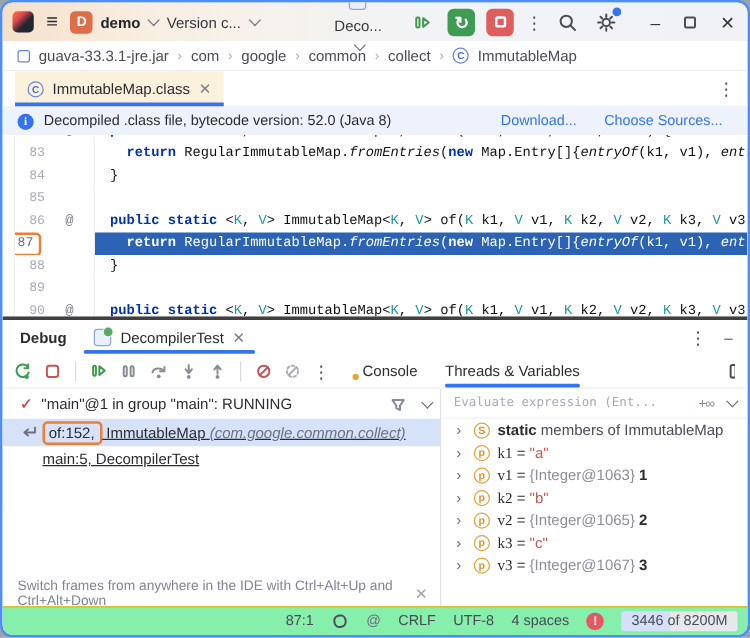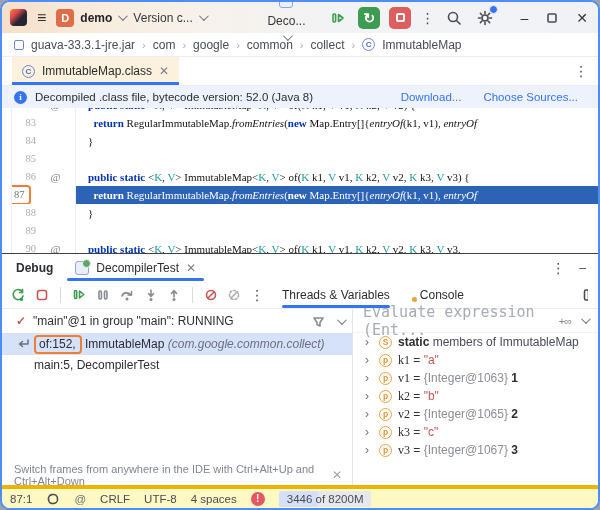--- a/index.html
+++ b/index.html
@@ -61,82 +61,82 @@
   .banner{height:22px;flex:0 0 22px;display:flex;align-items:center;gap:8px;background:#EDF2FC;
     padding:0 12px;font-size:11.5px;color:#2B2D30;}
   .info-icon{width:13px;height:13px;border-radius:50%;background:#3574F0;color:#fff;font-size:9px;
     font-weight:bold;display:flex;align-items:center;justify-content:center;font-family:"Liberation Serif",serif;flex:0 0 13px;}
   .banner-links{margin-left:auto;display:flex;gap:22px;padding-right:8px;}
   .blink{color:#3574F0;cursor:pointer;}
   
   .editor{flex:0 0 145px;height:145px;display:flex;background:#fff;overflow:hidden;position:relative;}
   .stripe{flex:0 0 10px;border-right:1px solid #EDEEF2;}
   .ed-scroll{flex:1;overflow:hidden;margin-top:-12px;}
-  .eline{display:flex;height:18px;line-height:18px;font-family:Liberation Serif, serif;font-size:11px;white-space:pre;}
+  .eline{display:flex;height:18px;line-height:18px;font-family:Liberation Mono, monospace;font-size:11px;white-space:pre;}
   .gut{flex:0 0 64px;display:flex;align-items:center;border-right:1px solid #EDEEF2;background:#fff;}
   .lnum{width:24px;text-align:right;color:#A9ACB6;font-size:10.5px;}
   .lnum.cur{color:#6E7178;}
   .gicon{flex:1;text-align:center;color:#7C7F8A;font-size:11px;}
   .codeln{flex:1;padding-left:12px;overflow:hidden;}
   .tk-kw{color:#0033B3;font-weight:bold;}
   .tk-tp{color:#20999D;}
   .tk-pl{color:#121212;}
   .tk-it{color:#121212;font-style:italic;text-align:center;}
   .eline.current .codeln{background:#2D63B4;}
   .eline.current .codeln span{color:#fff;}
   .obox{border:2.5px solid #EC7F33;border-radius:4px;padding:0 4px 1px 4px;margin-left:-4px;display:inline-block;line-height:14px;}
   
-  .debug{flex:1;display:flex;flex-direction:column;border-top:1px solid #404040;background:#fff;min-height:0;}
+  .debug{flex:1;display:flex;flex-direction:column;border-top:3px solid #404040;background:#fff;min-height:0;}
   .dbg-header{height:27px;flex:0 0 27px;display:flex;align-items:stretch;gap:4px;padding-left:14px;}
   .dbg-title{font-weight:bold;align-self:center;margin-right:10px;}
   .dtab{display:flex;align-items:center;gap:7px;padding:0 8px;position:relative;}
   .dtab::after{content:"";position:absolute;left:0;right:0;bottom:0;height:3px;background:#3574F0;border-radius:2px;}
   .dbg-header-right{margin-left:auto;display:flex;align-items:center;gap:14px;padding-right:12px;color:#4A4D55;}
   .dbg-toolbar{height:28px;flex:0 0 28px;display:flex;align-items:stretch;border-bottom:1px solid #EDEEF2;padding-left:8px;}
   .tool-icons{display:flex;align-items:center;gap:9px;}
   .tdiv{width:1px;height:16px;background:#D9DBE0;margin:0 2px;align-self:center;}
   .vtabs{display:flex;align-items:stretch;margin-left:18px;gap:22px;}
   .vtab{display:flex;align-items:center;position:relative;font-weight:500;color:#2B2D30;}
   .vtab.active::after{content:"";position:absolute;left:0;right:0;bottom:0;height:3px;background:#3574F0;border-radius:2px;}
   .vtab .odot{width:5px;height:5px;border-radius:50%;background:#E8A33D;align-self:flex-end;margin:0 3px 6px 0;}
   .dbg-toolbar .layout-ic{margin-left:auto;align-self:center;padding-right:10px;}
   .dbg-content{flex:1;display:flex;min-height:0;}
   .frames-pane{flex:0 0 351px;display:flex;flex-direction:column;border-right:1px solid #E3E4E8;min-height:0;}
   .thread-row{height:24px;flex:0 0 24px;display:flex;align-items:center;gap:7px;padding:0 8px 0 14px;}
   .thr-check{color:#C75450;font-weight:bold;font-size:12px;}
   .thread-row .right{margin-left:auto;display:flex;align-items:center;gap:12px;}
   .frame{display:flex;align-items:center;height:22px;padding-left:14px;gap:4px;}
   .frame.sel{background:#D5E2FA;}
-  .frame .ftext{white-space:pre;}
+  .frame .ftext{white-space:pre;text-decoration:underline;}
   .fpkg{color:#6C707E;font-style:italic;}
   .obox2{border:2.5px solid #EC7F33;border-radius:4px;padding:0 4px 1px 3px;display:inline-block;line-height:14px;}
   .frame.plain{padding-left:32px;height:20px;}
   .hint-row{margin-top:auto;height:21px;flex:0 0 21px;display:flex;align-items:center;gap:6px;
     padding:0 10px 0 12px;color:#818594;font-size:11px;}
   .hint-row .x{margin-left:auto;color:#9DA0A8;font-size:12px;}
   .vars-pane{flex:1;display:flex;flex-direction:column;min-height:0;}
   .eval-row{height:24px;flex:0 0 24px;display:flex;align-items:center;padding:0 10px;gap:10px;
     border-bottom:1px solid #F1F2F4;}
-  .eval-ph{font-family:"DejaVu Sans Mono",monospace;font-size:15px;color:#A8ABB5;}
+  .eval-ph{font-family:"DejaVu Sans Mono",monospace;font-size:10px;color:#A8ABB5;}
   .eval-row .right{margin-left:auto;display:flex;align-items:center;gap:10px;color:#878B94;}
   .watch-ic{font-size:11px;color:#878B94;letter-spacing:-1px;}
   .vrow{display:flex;align-items:center;height:18px;padding-left:12px;gap:6px;}
   .vchev{color:#6C707E;font-size:12px;width:8px;}
   .vicon{width:13px;height:13px;border:1.6px solid #E8A33D;border-radius:50%;color:#D9953B;font-size:8.5px;
     font-weight:bold;display:inline-flex;align-items:center;justify-content:center;flex:0 0 13px;}
   .vp-b{font-weight:bold;}
   .vp-g{color:#494B57;}
   .vp-n{color:#2B2D30;font-family:Liberation Serif, serif;}
   .vp-eq{color:#2B2D30;}
   .vp-str{color:#C75450;}
   .vp-ref{color:#8C8E96;}
   .vp-num{color:#2B2D30;font-weight:bold;}
   
-  .statusbar{height:23px;flex:0 0 23px;display:flex;align-items:center;
-    gap:14px;background:#fef9c3;border-top:4px solid #eab308;padding:0 8px;color:#494B57;font-size:11.5px;}
+  .statusbar{height:23px;flex:0 0 23px;display:flex;align-items:center;justify-content:flex-end;
+    gap:14px;background:#86efac;border-top:1px solid #eab308;padding:0 8px;color:#494B57;font-size:11.5px;}
   .err-badge{width:14px;height:14px;border-radius:50%;background:#E55765;color:#fff;font-size:10px;
     font-weight:bold;display:flex;align-items:center;justify-content:center;}
   .mem{padding:2px 8px;border-radius:2px;
     background:linear-gradient(90deg,#D5E0F6 0%,#D5E0F6 42%,#E6E8EC 42%,#E6E8EC 100%);}
 </style>
 </head>
 <body>
 
 <div class="window">
 
@@ -291,26 +291,26 @@
           <circle cx="7" cy="7" r="4.5"></circle>
             <path d="M3.8 10.2 L10.2 3.8"></path>
         </svg>
         <svg class="gray" width="14" height="14" opacity="0.7">
           <circle cx="7" cy="7" r="4.5" stroke-dasharray="2 2"></circle>
             <path d="M3.8 10.2 L10.2 3.8"></path>
         </svg>
         <span class="kebab">⋮</span>
       </div>
       <div class="vtabs">
-        <div class="vtab active">
-          <span>Threads &amp; Variables</span>
-        </div>
         <div class="vtab">
           <span class="odot"></span>
           <span>Console</span>
+        </div>
+        <div class="vtab active">
+          <span>Threads &amp; Variables</span>
         </div>
       </div>
       <svg class="mono layout-ic" width="16" height="16">
         <rect x="2.5" y="3" width="11" height="10" rx="1.5"></rect>
           <path d="M6.5 3 V13"></path>
       </svg>
     </div>
 
     <div class="dbg-content">
       <div class="frames-pane">

